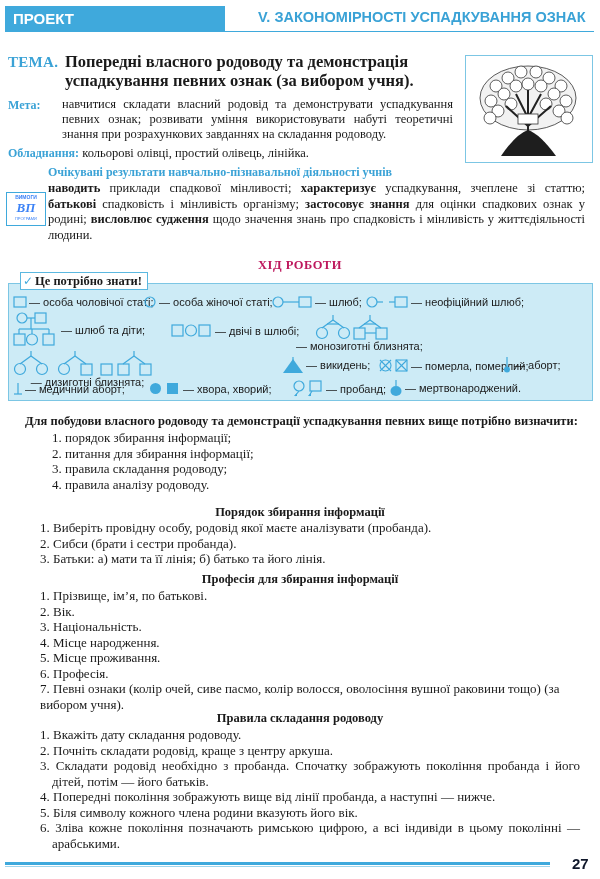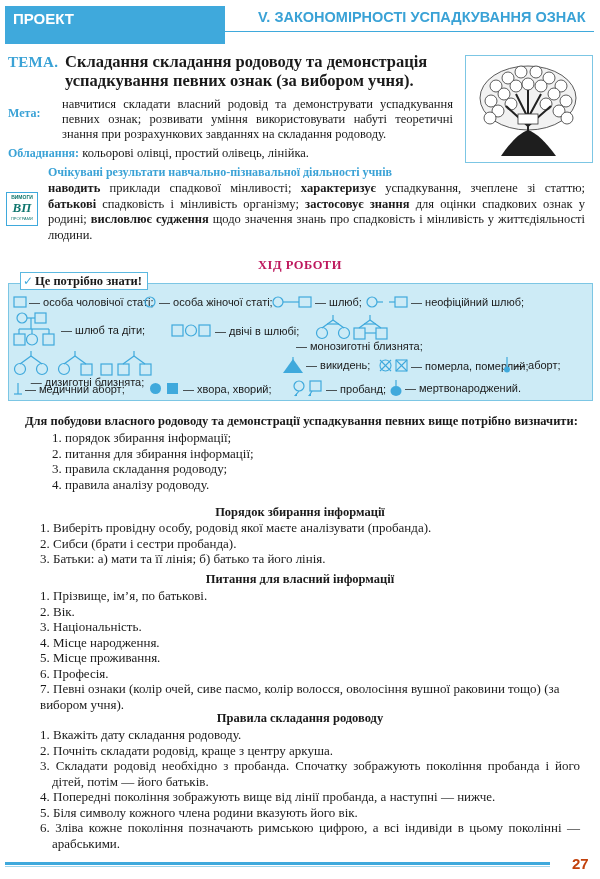--- a/index.html
+++ b/index.html
@@ -1,39 +1,39 @@
 <!DOCTYPE html>
 <html><head>
 <meta charset="utf-8">
 <style>
   * { box-sizing: border-box; margin: 0; padding: 0; }
   html, body { width: 600px; height: 879px; background: #ffffff; overflow: hidden; }
   body { position: relative; font-family: "Liberation Serif", serif; color: #1a1a1a; }
 
   
   .hdr { position: absolute; top: 0; left: 0; width: 600px; height: 32px; }
-  .hdr-left { position: absolute; left: 5px; top: 6px; width: 220px; height: 38px; background: #3fa9dc; }
+  .hdr-left { position: absolute; left: 5px; top: 6px; width: 220px; height: 26px; background: #3fa9dc; }
   .hdr-left span { position: absolute; left: 8px; top: 4px; color: #ffffff; font-family: "Liberation Sans", sans-serif; font-weight: bold; font-size: 15px; }
   .hdr-right { position: absolute; left: 258px; top: 9px; color: #3aa2d6; font-family: "Liberation Sans", sans-serif; font-weight: bold; font-size: 14.5px; white-space: nowrap; }
   .hdr-line { position: absolute; left: 225px; top: 31px; width: 369px; height: 1px; background: #3fa9dc; }
 
   
   .tema-lbl { position: absolute; left: 8px; top: 54px; color: #3aa2d6; font-weight: bold; font-size: 15px; letter-spacing: 0.3px; }
   .tema-txt { position: absolute; left: 65px; top: 52px; width: 380px; font-weight: bold; font-size: 16.5px; line-height: 19px; }
 
   .tree-box { position: absolute; left: 465px; top: 55px; width: 128px; height: 108px; border: 1.5px solid #7cc6e4; background: #fff; }
 
-  .row-lbl { color: #3aa2d6; font-weight: bold; font-size: 12px; margin-top: 8px; }
+  .row-lbl { color: #3aa2d6; font-weight: bold; font-size: 12px; }
   .meta { position: absolute; left: 8px; top: 97px; width: 445px; font-size: 12.5px; line-height: 15px; text-align: justify; }
   .meta .row-lbl { position: absolute; left: 0; top: 1px; }
   .meta .txt { margin-left: 54px; display: block; }
   .obl { position: absolute; left: 8px; top: 146px; font-size: 12.5px; white-space: nowrap; }
 
   .ochik-title { position: absolute; left: 48px; top: 165px; color: #3aa2d6; font-weight: bold; font-size: 12px; }
-  .vymogy { position: absolute; left: 6px; top: 192px; width: 32px; height: 34px; border: 1.5px solid #3fa9dc; color: #0f766e; font-family: "Liberation Sans", sans-serif; text-align: center; }
+  .vymogy { position: absolute; left: 6px; top: 192px; width: 40px; height: 34px; border: 1.5px solid #3fa9dc; color: #3b82f6; font-family: "Liberation Sans", sans-serif; text-align: center; }
   .vymogy .t1 { font-size: 5px; font-weight: bold; display: block; margin-top: 1px; }
   .vymogy .t2 { font-size: 13px; font-weight: bold; display: block; line-height: 16px; font-family: "Liberation Serif", serif; font-style: italic; }
   .vymogy .t3 { font-size: 4px; display: block; }
   .ochik-text { position: absolute; left: 48px; top: 181px; width: 537px; font-size: 12.5px; line-height: 15.5px; text-align: justify; }
   .ochik-text b { font-weight: bold; }
 
   .hid { position: absolute; left: 0; width: 600px; top: 258px; text-align: center; color: #be185d; font-weight: bold; font-size: 12.5px; letter-spacing: 0.5px; }
 
   
   .legend { position: absolute; left: 8px; top: 283px; width: 585px; height: 118px; background: #cdebf6; border: 1.5px solid #7cc6e4; }
@@ -43,35 +43,35 @@
   .lg svg { display: inline-block; vertical-align: middle; }
   .lg .t { margin: 0 3px 0 2px; }
   .intro { position: absolute; left: 25px; top: 414px; font-weight: bold; font-size: 12.5px; white-space: nowrap; }
   .list { position: absolute; left: 52px; list-style: none; }
   .list li { font-size: 13px; line-height: 15.5px; }
   .sec-title { position: absolute; left: 0; width: 600px; text-align: center; font-weight: bold; font-size: 12.5px; }
   .list2 li { padding-left: 12px; text-indent: -12px; width: 540px; text-align: justify; }
 
   .foot-line { position: absolute; left: 5px; top: 862px; width: 545px; height: 3px; background: #3fa9dc; }
   .foot-line2 { position: absolute; left: 5px; top: 866px; width: 545px; height: 1px; background: #9fd5ec; }
-  .pgnum { position: absolute; left: 572px; top: 855px; color: #c2410c; font-family: "Liberation Sans", sans-serif; font-weight: bold; font-size: 15px; }
+  .pgnum { position: absolute; left: 572px; top: 855px; color: #0f172a; font-family: "Liberation Sans", sans-serif; font-weight: bold; font-size: 15px; }
 </style>
 </head>
 <body>
 
 <div class="hdr">
   <div class="hdr-left">
     <span>ПРОЕКТ</span>
   </div>
   <div class="hdr-right">V. ЗАКОНОМІРНОСТІ УСПАДКУВАННЯ ОЗНАК</div>
   <div class="hdr-line"></div>
 </div>
 
 <div class="tema-lbl">ТЕМА.</div>
-<div class="tema-txt">Складання складання родоводу та демонстрація успадкування певних ознак (за вибором учня).</div>
+<div class="tema-txt">Попередні власного родоводу та демонстрація успадкування певних ознак (за вибором учня).</div>
 
 <div class="tree-box">
   <svg width="125" height="105" viewBox="0 0 125 105">
     <g fill="#fff" stroke="#333" stroke-width="0.8">
       <ellipse cx="62" cy="42" rx="48" ry="32" fill="#f2f2f2"></ellipse>
       <circle cx="30" cy="30" r="6"></circle>
         <circle cx="42" cy="22" r="6"></circle>
         <circle cx="55" cy="16" r="6"></circle>
       <circle cx="70" cy="16" r="6"></circle>
         <circle cx="83" cy="22" r="6"></circle>
@@ -293,21 +293,21 @@
   <li>4. правила аналізу родоводу.</li>
 </ul>
 
 <div class="sec-title" style="top:505px;">Порядок збирання інформації</div>
 <ul class="list list2" style="top:520px; left:40px;">
   <li>1. Виберіть провідну особу, родовід якої маєте аналізувати (пробанда).</li>
   <li>2. Сибси (брати і сестри пробанда).</li>
   <li>3. Батьки: а) мати та її лінія; б) батько та його лінія.</li>
 </ul>
 
-<div class="sec-title" style="top:572px;">Питання для власний інформації</div>
+<div class="sec-title" style="top:572px;">Професія для збирання інформації</div>
 <ul class="list" style="top:588px; left:40px; width:545px;">
   <li>1. Прізвище, ім’я, по батькові.</li>
   <li>2. Вік.</li>
   <li>3. Національність.</li>
   <li>4. Місце народження.</li>
   <li>5. Місце проживання.</li>
   <li>6. Професія.</li>
   <li>7. Певні ознаки (колір очей, сиве пасмо, колір волосся, оволосіння вушної раковини тощо) (за вибором учня).</li>
 </ul>
 

